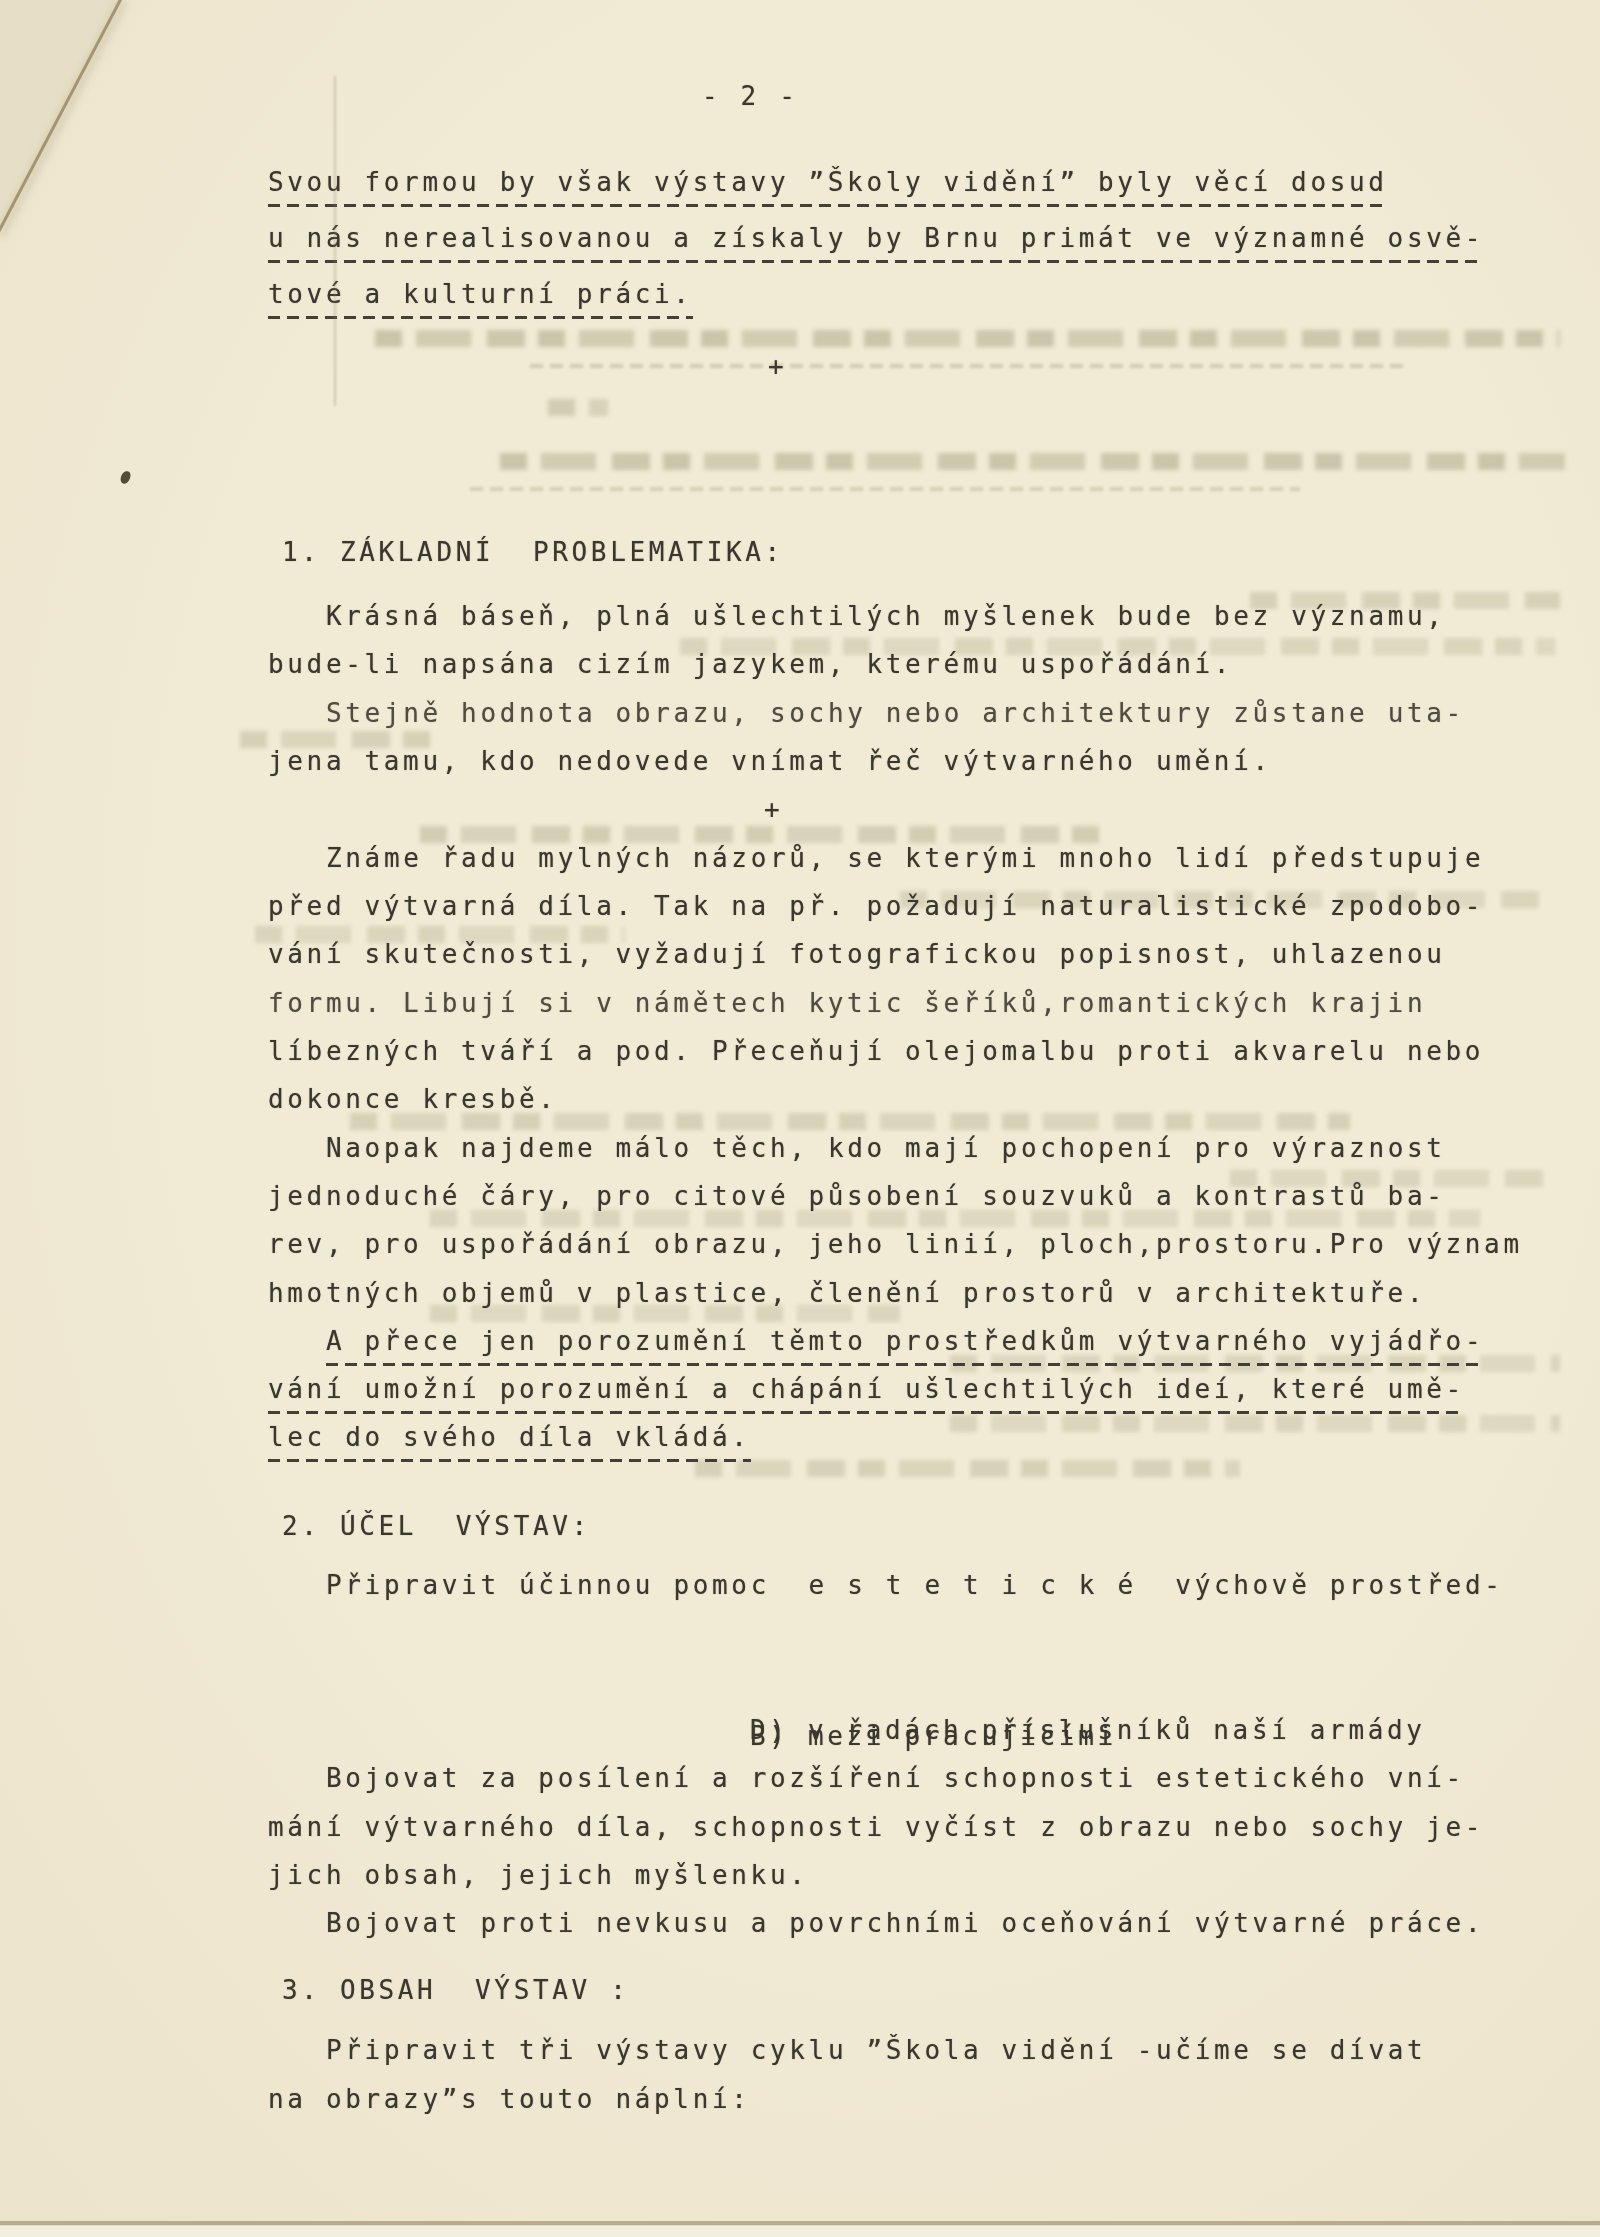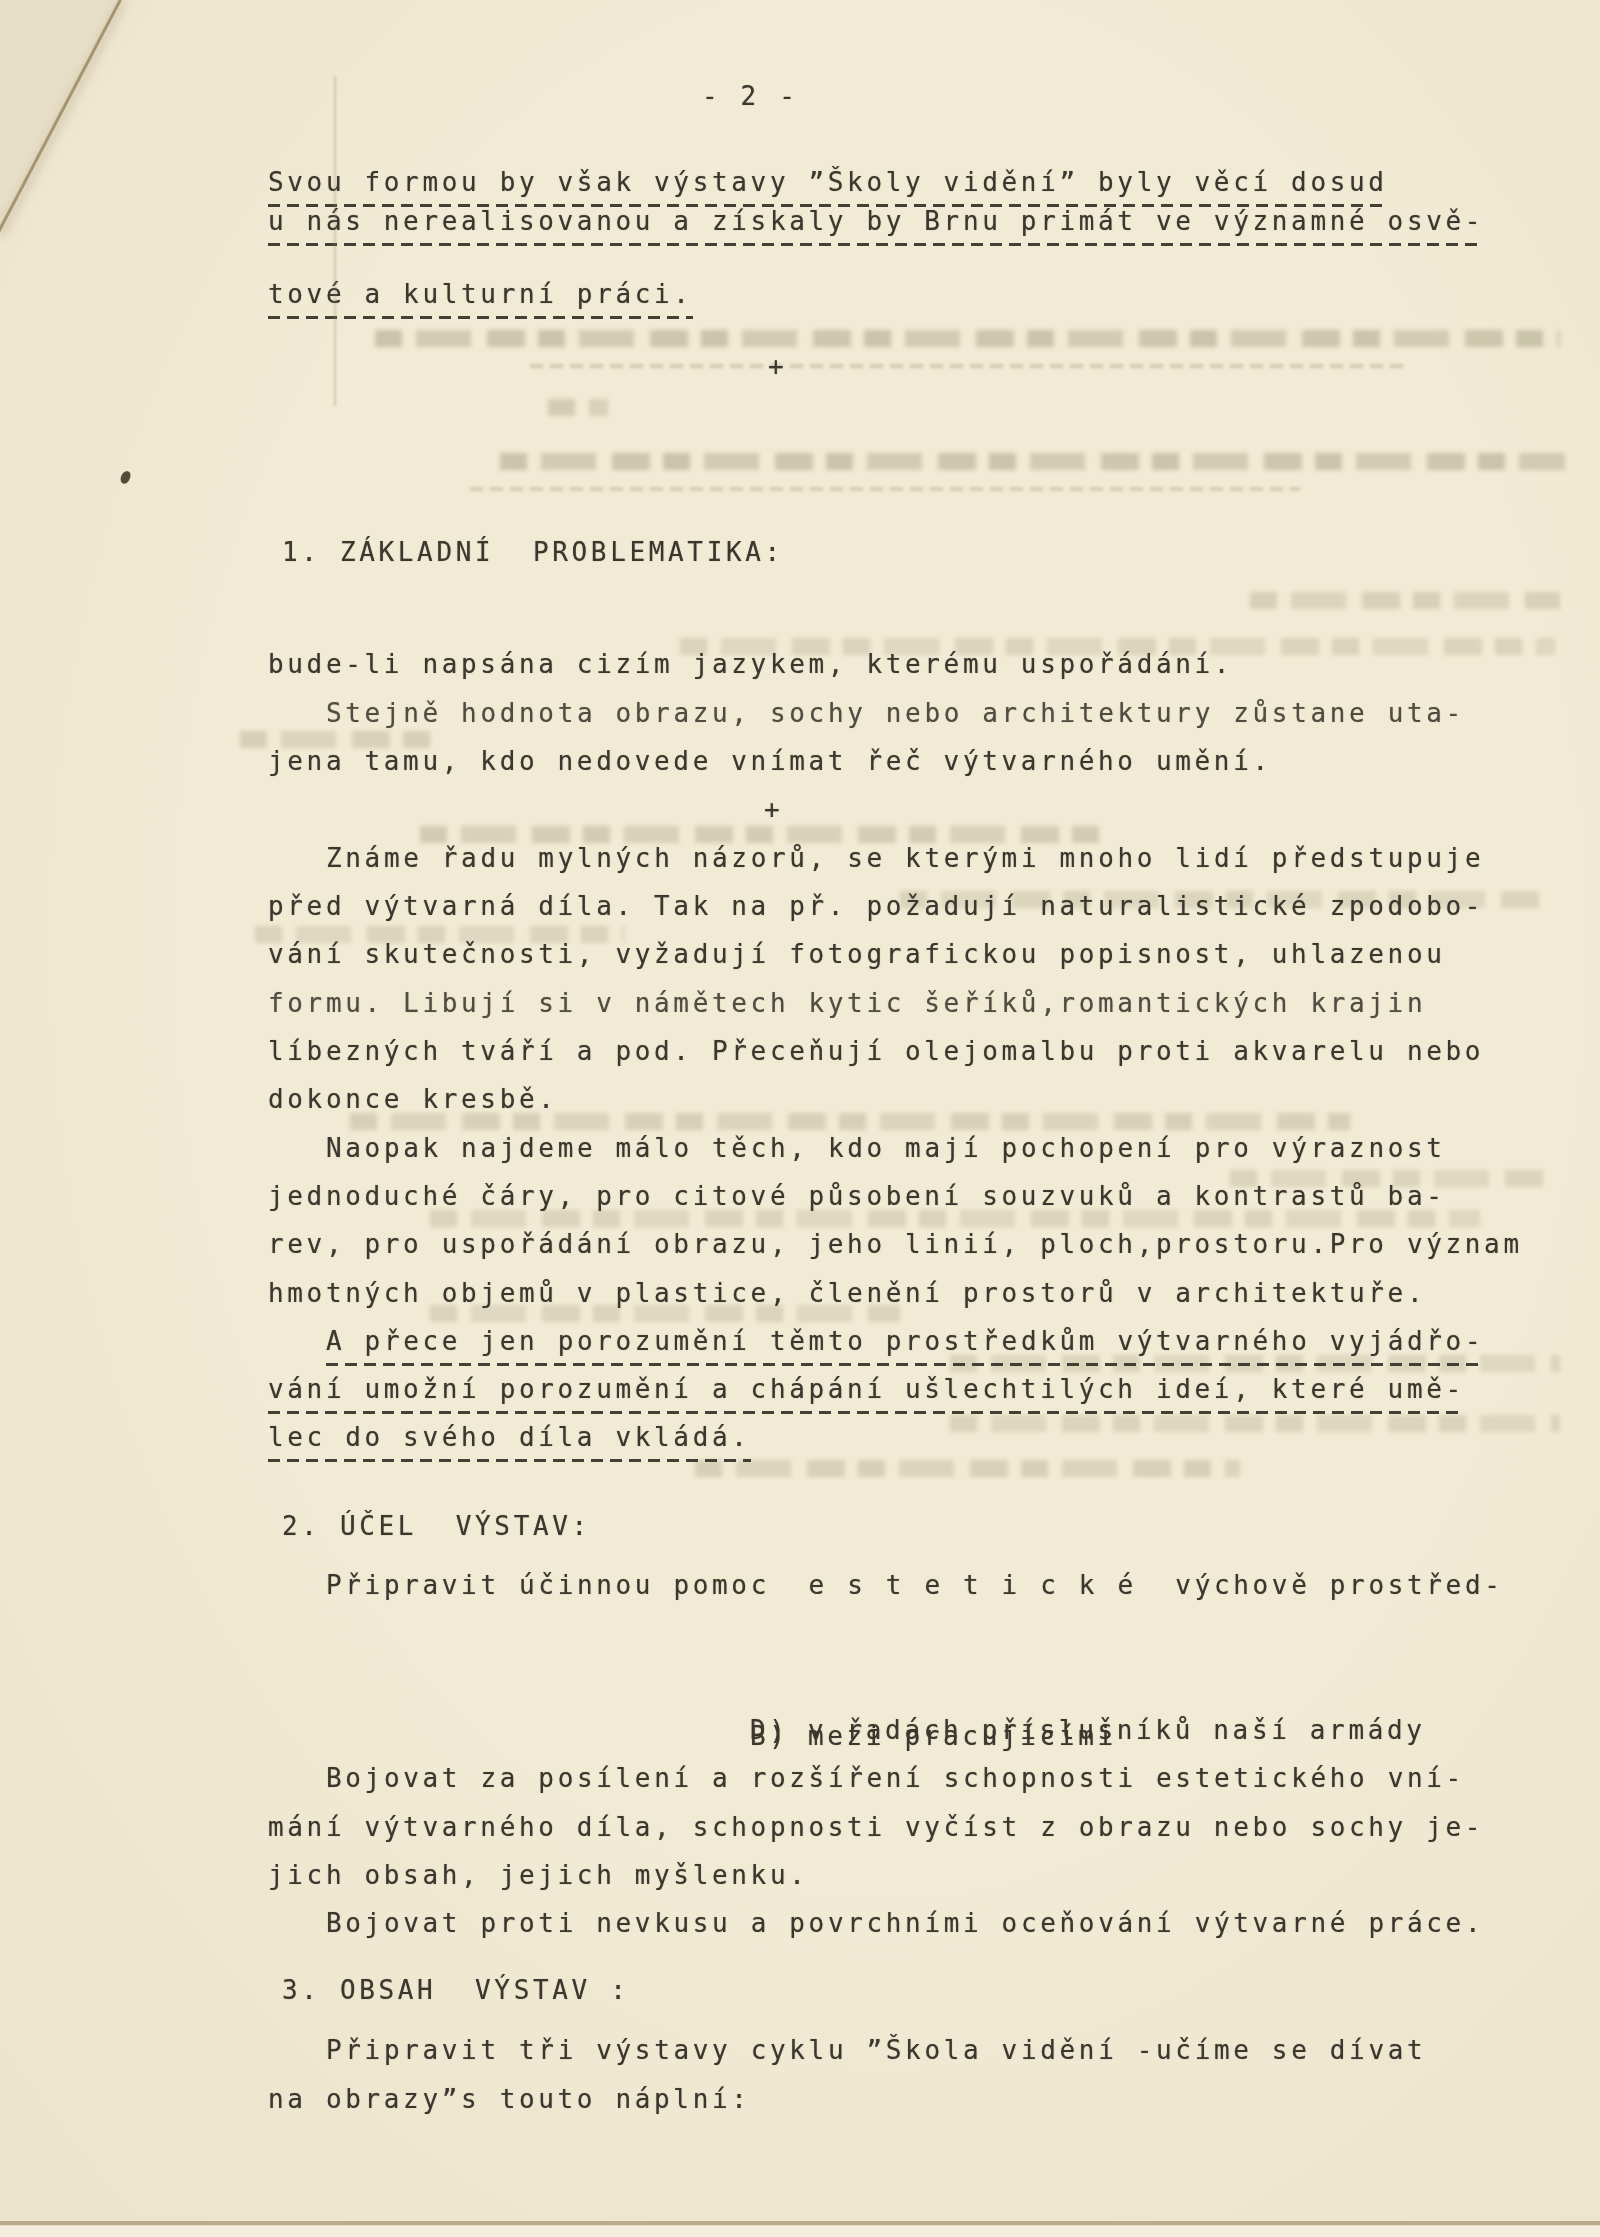--- a/index.html
+++ b/index.html
@@ -78,28 +78,29 @@
   <div class="ghost" style="top:1170px; left:1230px; width:320px; opacity:.30"></div>
   <div class="ghost" style="top:1210px; left:430px; width:1050px; opacity:.30"></div>
   <div class="ghost" style="top:1305px; left:430px; width:470px;  opacity:.30"></div>
   <div class="ghost" style="top:1355px; left:950px; width:610px;  opacity:.30"></div>
   <div class="ghost" style="top:1415px; left:950px; width:610px;  opacity:.30"></div>
   <div class="ghost" style="top:1460px; left:695px; width:545px;  opacity:.35"></div>
 
   <div class="ln" style="top:81px;  padding-left:434px"><span>- 2 -</span></div>
 
   <div class="ln u" style="top:167px"><span>Svou formou by však výstavy ”Školy vidění” byly věcí dosud</span></div>
-  <div class="ln u" style="top:206px"><span>u nás nerealisovanou a získaly by Brnu primát ve významné osvě-</span></div>
+  <div class="ln u" style="top:223px"><span>u nás nerealisovanou a získaly by Brnu primát ve významné osvě-</span></div>
   <div class="ln u" style="top:279px"><span>tové a kulturní práci.</span></div>
 
   <div class="ln" style="top:351px; padding-left:500px"><span>+</span></div>
 
 
   <div class="ln" style="top:537px; padding-left:14px"><span>1. ZÁKLADNÍ  PROBLEMATIKA:</span></div>
 
+  <div class="ln" style="top:601px; padding-left:58px"><span>Krásná báseň, plná ušlechtilých myšlenek bude bez významu,</span></div>
   <div class="ln" style="top:649px"><span>bude-li napsána cizím jazykem, kterému uspořádání.</span></div>
   <div class="ln light" style="top:698px; padding-left:58px"><span>Stejně hodnota obrazu, sochy nebo architektury zůstane uta-</span></div>
   <div class="ln" style="top:746px"><span>jena tamu, kdo nedovede vnímat řeč výtvarného umění.</span></div>
 
   <div class="ln" style="top:794px; padding-left:496px"><span>+</span></div>
 
   <div class="ln" style="top:843px; padding-left:58px"><span>Známe řadu mylných názorů, se kterými mnoho lidí předstupuje</span></div>
   <div class="ln" style="top:891px"><span>před výtvarná díla. Tak na př. požadují naturalistické zpodobo-</span></div>
   <div class="ln" style="top:939px"><span>vání skutečnosti, vyžadují fotografickou popisnost, uhlazenou</span></div>
   <div class="ln light" style="top:988px"><span>formu. Libují si v námětech kytic šeříků,romantických krajin</span></div>

